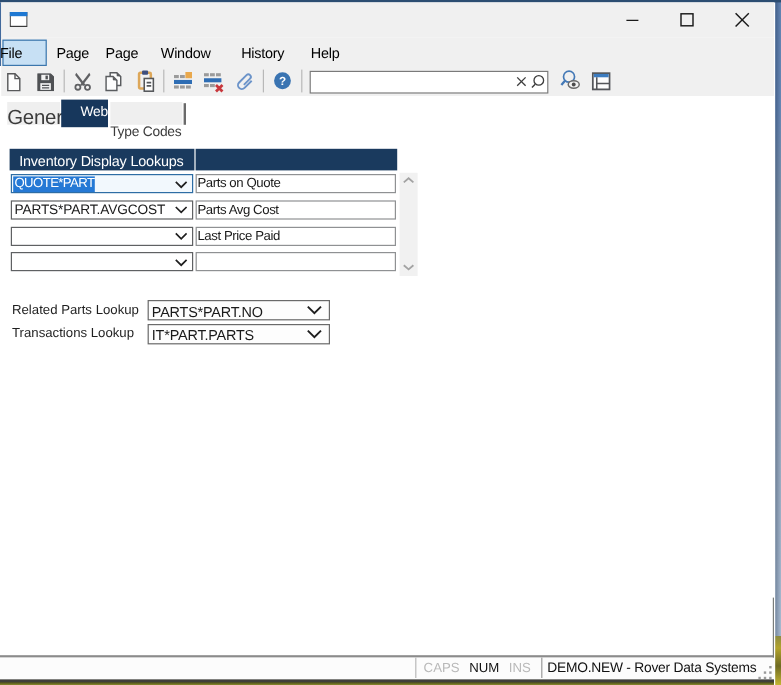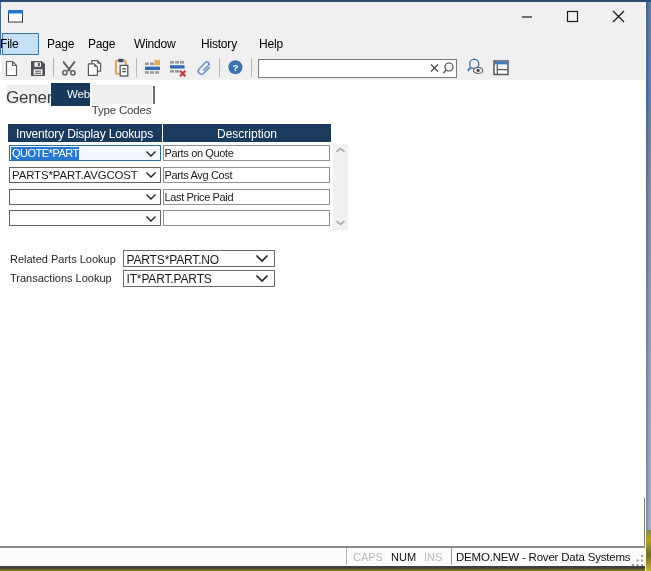--- a/index.html
+++ b/index.html
@@ -143,21 +143,20 @@
   <div class="txt" style="left:6px;top:88px;width:52px;text-align:center;font-size:17px;letter-spacing:-0.2px;color:#3c3c3c">General</div>
   <div class="abs" style="left:51px;top:82.5px;width:39px;height:23px;background:#17375c"></div>
   <div class="txt" style="left:51px;top:88px;width:55px;text-align:center;font-size:11.5px;letter-spacing:-0.2px;color:#ffffff">Web</div>
   <div class="abs" style="left:91.5px;top:85px;width:60px;height:19px;background:#efefef"></div>
   <div class="txt" style="left:91.5px;top:104px;width:60px;text-align:center;font-size:11.5px;letter-spacing:-0.2px;color:#3c3c3c">Type Codes</div>
   <div class="abs" style="left:153px;top:86px;width:2px;height:18px;background:#6a6a6a"></div>
 
   <div class="abs" style="left:8px;top:124px;width:153.5px;height:17.5px;background:#1a3a5e"></div>
   <div class="abs" style="left:163px;top:124px;width:168px;height:17.5px;background:#1a3a5e"></div>
   <div class="txt" style="left:8px;top:127px;width:153px;text-align:center;font-size:12px;letter-spacing:-0.15px;color:#fff">Inventory Display Lookups</div>
-  <div class="txt" style="left:163px;top:127px;width:168px;text-align:center;font-size:12px;letter-spacing:0px;color:#fff">Description</div>
 
   <div class="abs" style="left:8.5px;top:145px;width:152.5px;height:16px;background:#f2f8fd;border:1px solid #2e6da4;box-sizing:border-box"></div>
   <div class="abs" style="left:10.5px;top:146.5px;width:68px;height:13px;background:#2579d5"></div>
   <div class="txt" style="left:12px;top:147px;font-size:11px;letter-spacing:-0.5px;color:#fff">QUOTE*PART</div>
   <svg class="abs" style="left:144.5px;top:149.5px" width="12" height="8" viewBox="0 0 12 8">
       <path d="M1.5 1.5 L6 6 L10.5 1.5" fill="none" stroke="#1f1f1f" stroke-width="1.4"></path>
     </svg>
 
   <div class="abs" style="left:8.5px;top:166.8px;width:152.5px;height:16px;background:#fff;border:1px solid #5f6163;box-sizing:border-box"></div>
   <div class="txt" style="left:12px;top:168.8px;font-size:11.4px;letter-spacing:-0.1px;color:#1a1a1a">PARTS*PART.AVGCOST</div>

